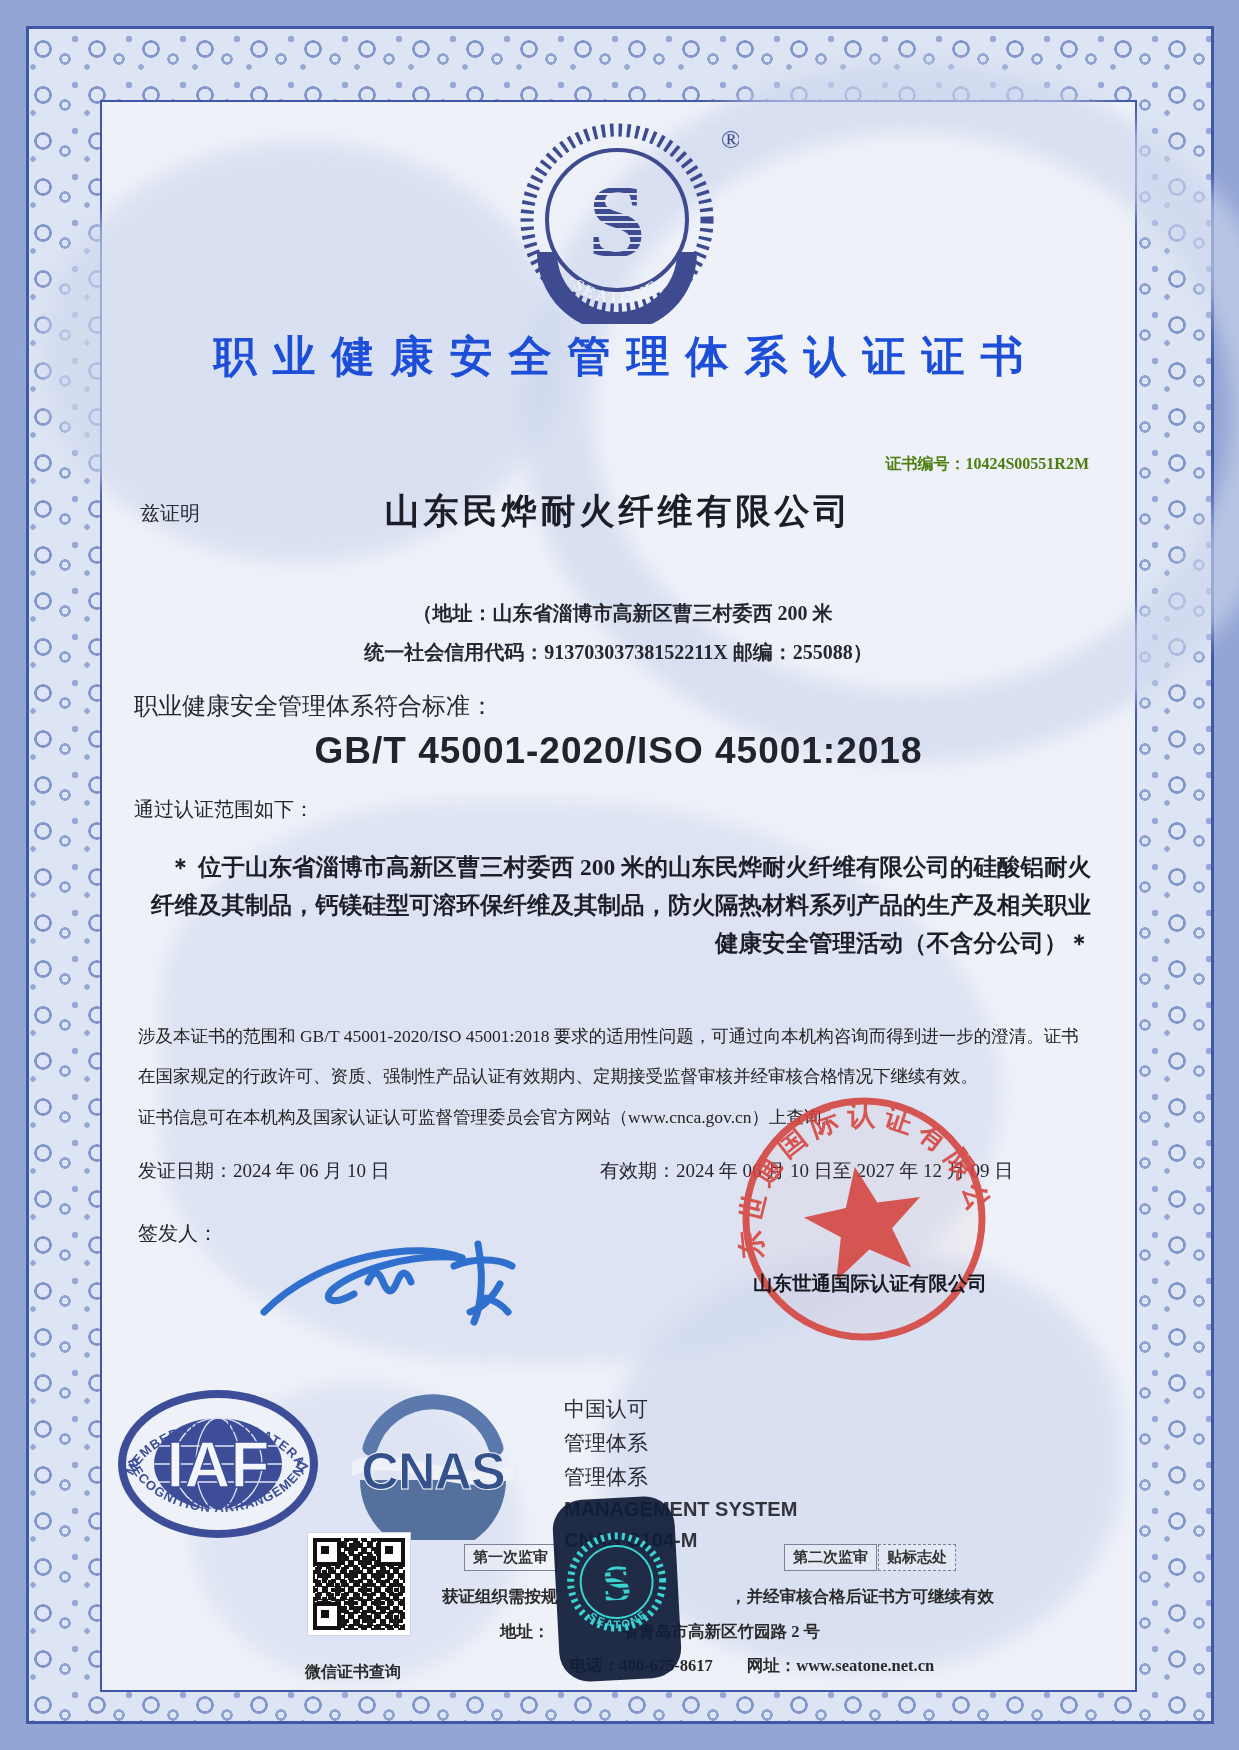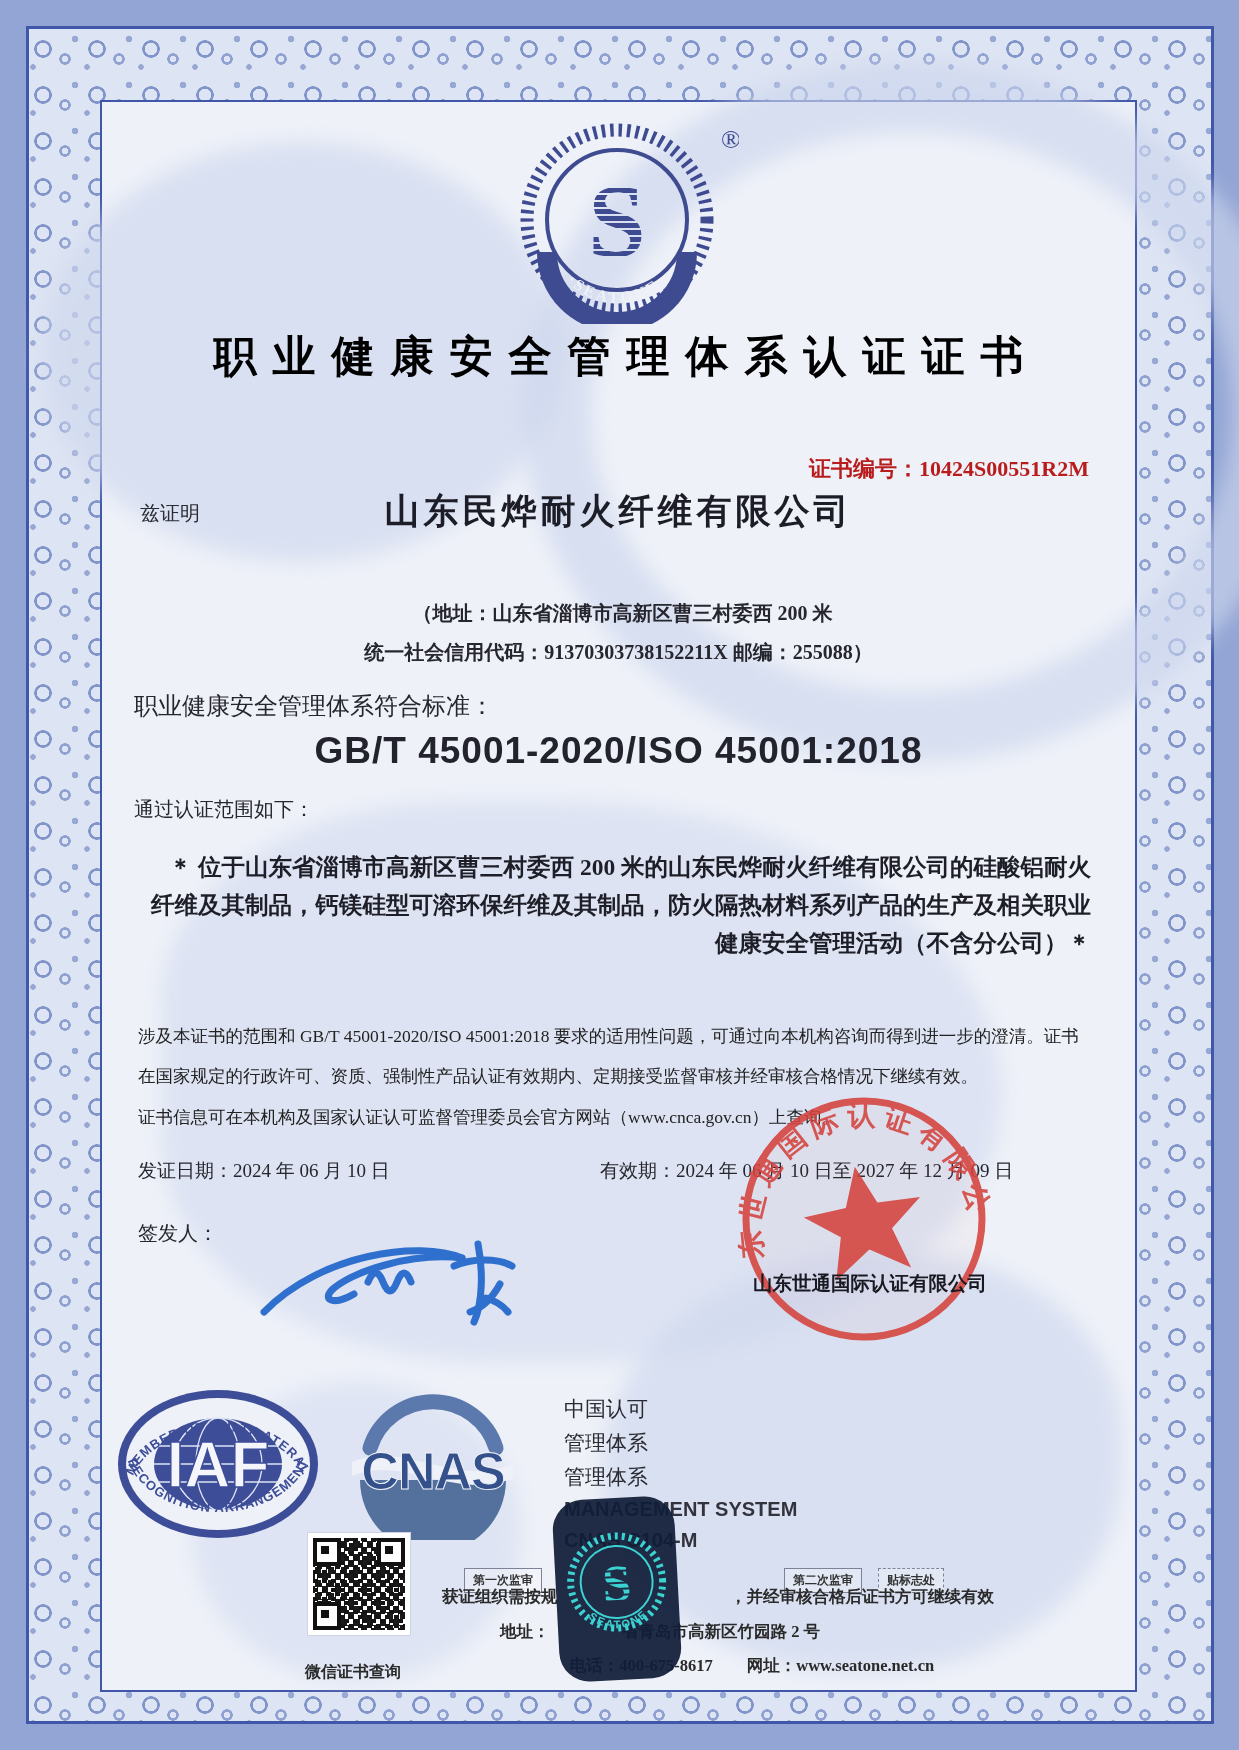--- a/index.html
+++ b/index.html
@@ -30,22 +30,22 @@
   .wm1{left:-60px;top:40px;width:520px;height:420px;background:#cfd8ee;}
   .wm2{left:420px;top:-40px;width:640px;height:560px;background:transparent;border:70px solid #ccd6ed;}
   .wm3{left:60px;top:700px;width:840px;height:560px;background:#d4dcf0;border-radius:40% 60% 55% 45%;}
   .wm4{left:500px;top:1150px;width:520px;height:420px;background:#cfd8ee;border-radius:55% 45% 50% 50%;}
   .wm5{left:90px;top:1280px;width:330px;height:300px;background:#d6def1;}
 
   .abs{position:absolute;}
   .ctr{left:0;right:0;text-align:center;}
 
   .logo-wrap{top:16px;}
-  .title{top:226px;font-size:43px;font-weight:bold;letter-spacing:16px;padding-left:16px;color:#000000;}
-  .certno{top:352px;right:46px;left:auto;font-size:22px;font-weight:bold;color:#b91c1c;}
+  .title{top:226px;font-size:43px;font-weight:bold;letter-spacing:16px;padding-left:16px;color:#1d4ed8;}
+  .certno{top:352px;right:46px;left:auto;font-size:16px;font-weight:bold;color:#4d7c0f;}
   .intro{left:38px;top:398px;font-size:20px;color:#2b2b33;}
   .company{top:386px;font-size:35px;font-weight:bold;letter-spacing:4px;color:#1d1d28;}
   .addr1{top:498px;font-size:20px;font-weight:600;padding-left:8px;}
   .addr2{top:537px;font-size:20px;font-weight:600;}
   .stdlabel{left:32px;top:588px;font-size:24px;}
   .standard{top:628px;font-size:37px;font-weight:600;font-family:"Liberation Sans",sans-serif;color:#23232e;letter-spacing:1px;}
   .scopelabel{left:32px;top:694px;font-size:20px;}
   .scope{top:746px;left:44px;right:44px;text-align:right;font-size:23.5px;font-weight:bold;line-height:1.62;color:#1e1e28;}
   .notes{left:36px;top:914px;width:958px;font-size:17.5px;line-height:2.3;color:#222;}
   .dates .issue{left:36px;top:1056px;font-size:19px;}
@@ -63,21 +63,21 @@
   .qr-inner{position:relative;width:100%;height:100%;
     background:
       conic-gradient(from 0deg,#141414 25%,transparent 0 50%,#141414 0 75%,transparent 0) 0 0/9px 9px,
       conic-gradient(from 90deg,#1a1a1a 25%,transparent 0 50%,#1a1a1a 0 75%,transparent 0) 2px 3px/13px 13px;
   }
   .finder{position:absolute;width:20px;height:20px;border:4px solid #111;background:#fff;}
   .finder::after{content:"";position:absolute;left:4px;top:4px;width:8px;height:8px;background:#111;}
   .f-tl{left:0;top:0;} .f-tr{right:0;top:0;} .f-bl{left:0;bottom:0;}
   .qr-caption{left:186px;top:1560px;width:130px;text-align:center;font-size:16px;font-weight:bold;color:#2a2a2a;}
 
-  .auditbox{top:1442px;font-size:12px;font-weight:bold;color:#333;border:1px solid #7d8298;padding:3px 8px;background:rgba(255,255,255,.25);margin-top:24px;}
+  .auditbox{top:1442px;font-size:15px;font-weight:bold;color:#333;border:1px solid #7d8298;padding:3px 8px;background:rgba(255,255,255,.25);}
   .b1{left:362px;} .b2{left:682px;} .b3{left:776px;border-style:dashed;}
   .fline{font-size:16.5px;font-weight:600;color:#2a2a2a;}
   .l1a{left:340px;top:1484px;} .l1b{left:628px;top:1484px;}
   .l2a{left:398px;top:1519px;} .l2b{left:520px;top:1519px;}
   .l3{left:360px;top:1553px;width:580px;display:flex;gap:34px;justify-content:center;}
   .stamp{left:448px;top:1392px;z-index:7;}
 
   svg text{font-family:"Liberation Serif",serif;}
   svg .sans{font-family:"Liberation Sans",sans-serif;}
 </style>

